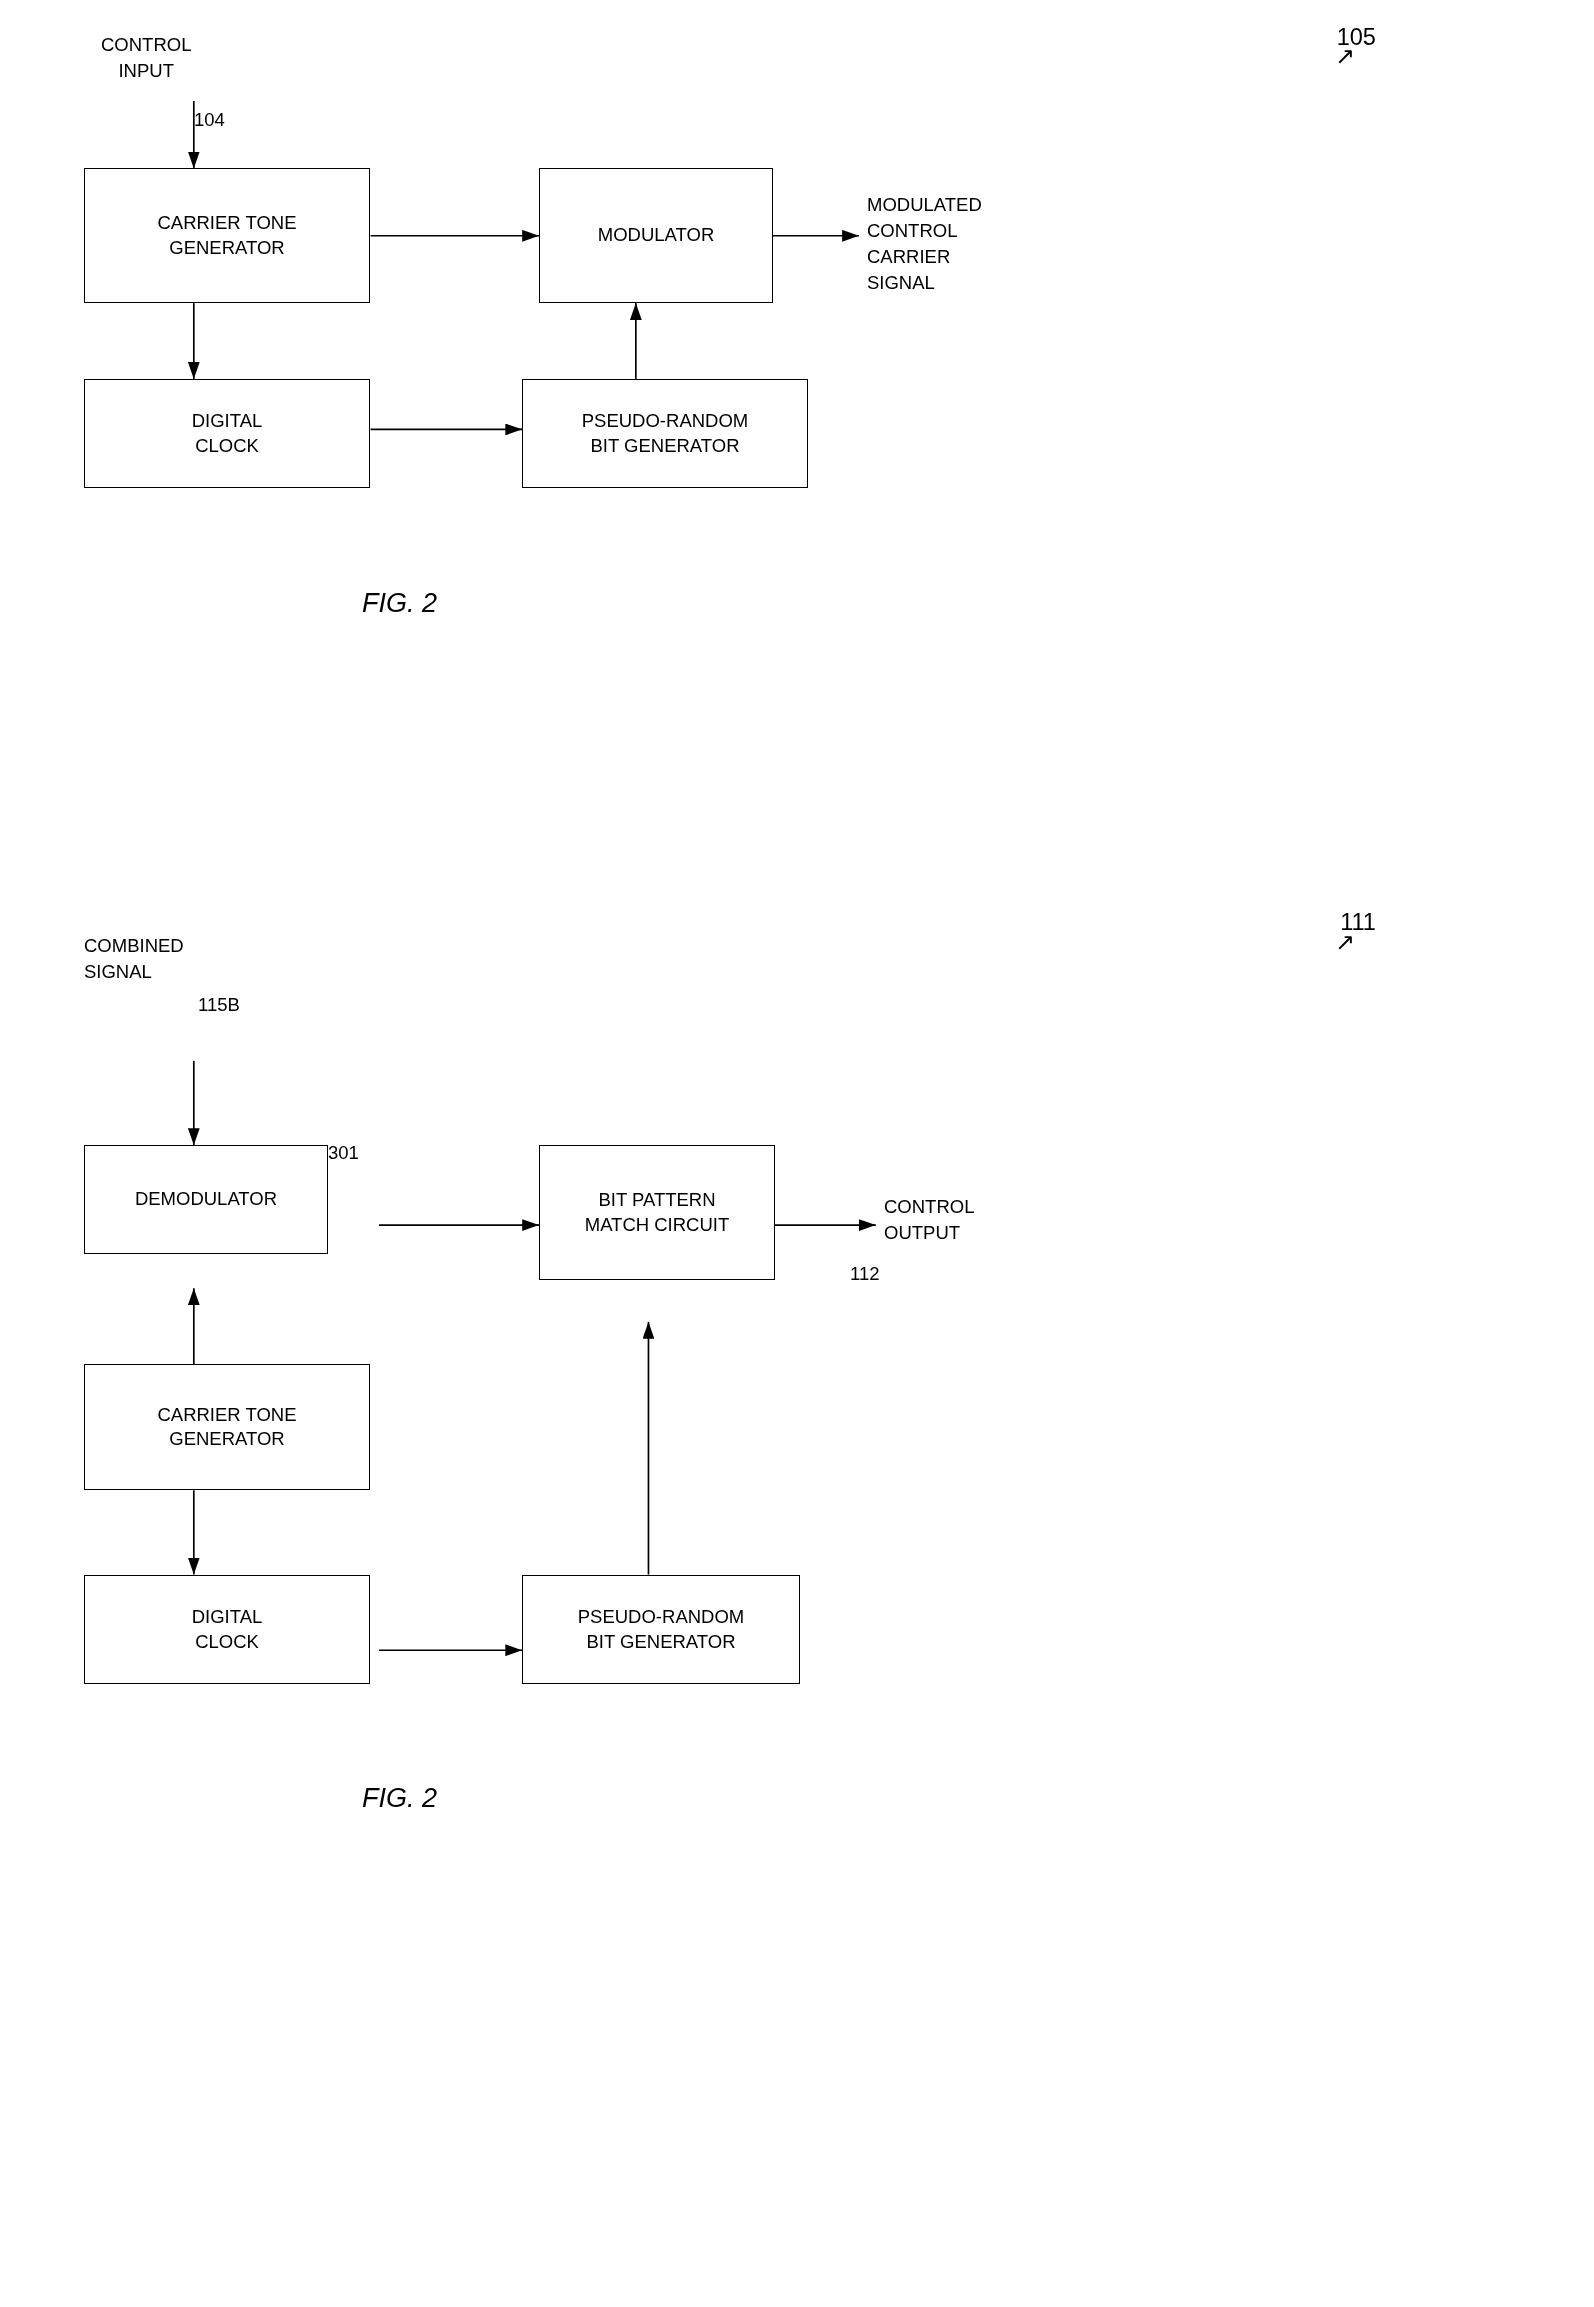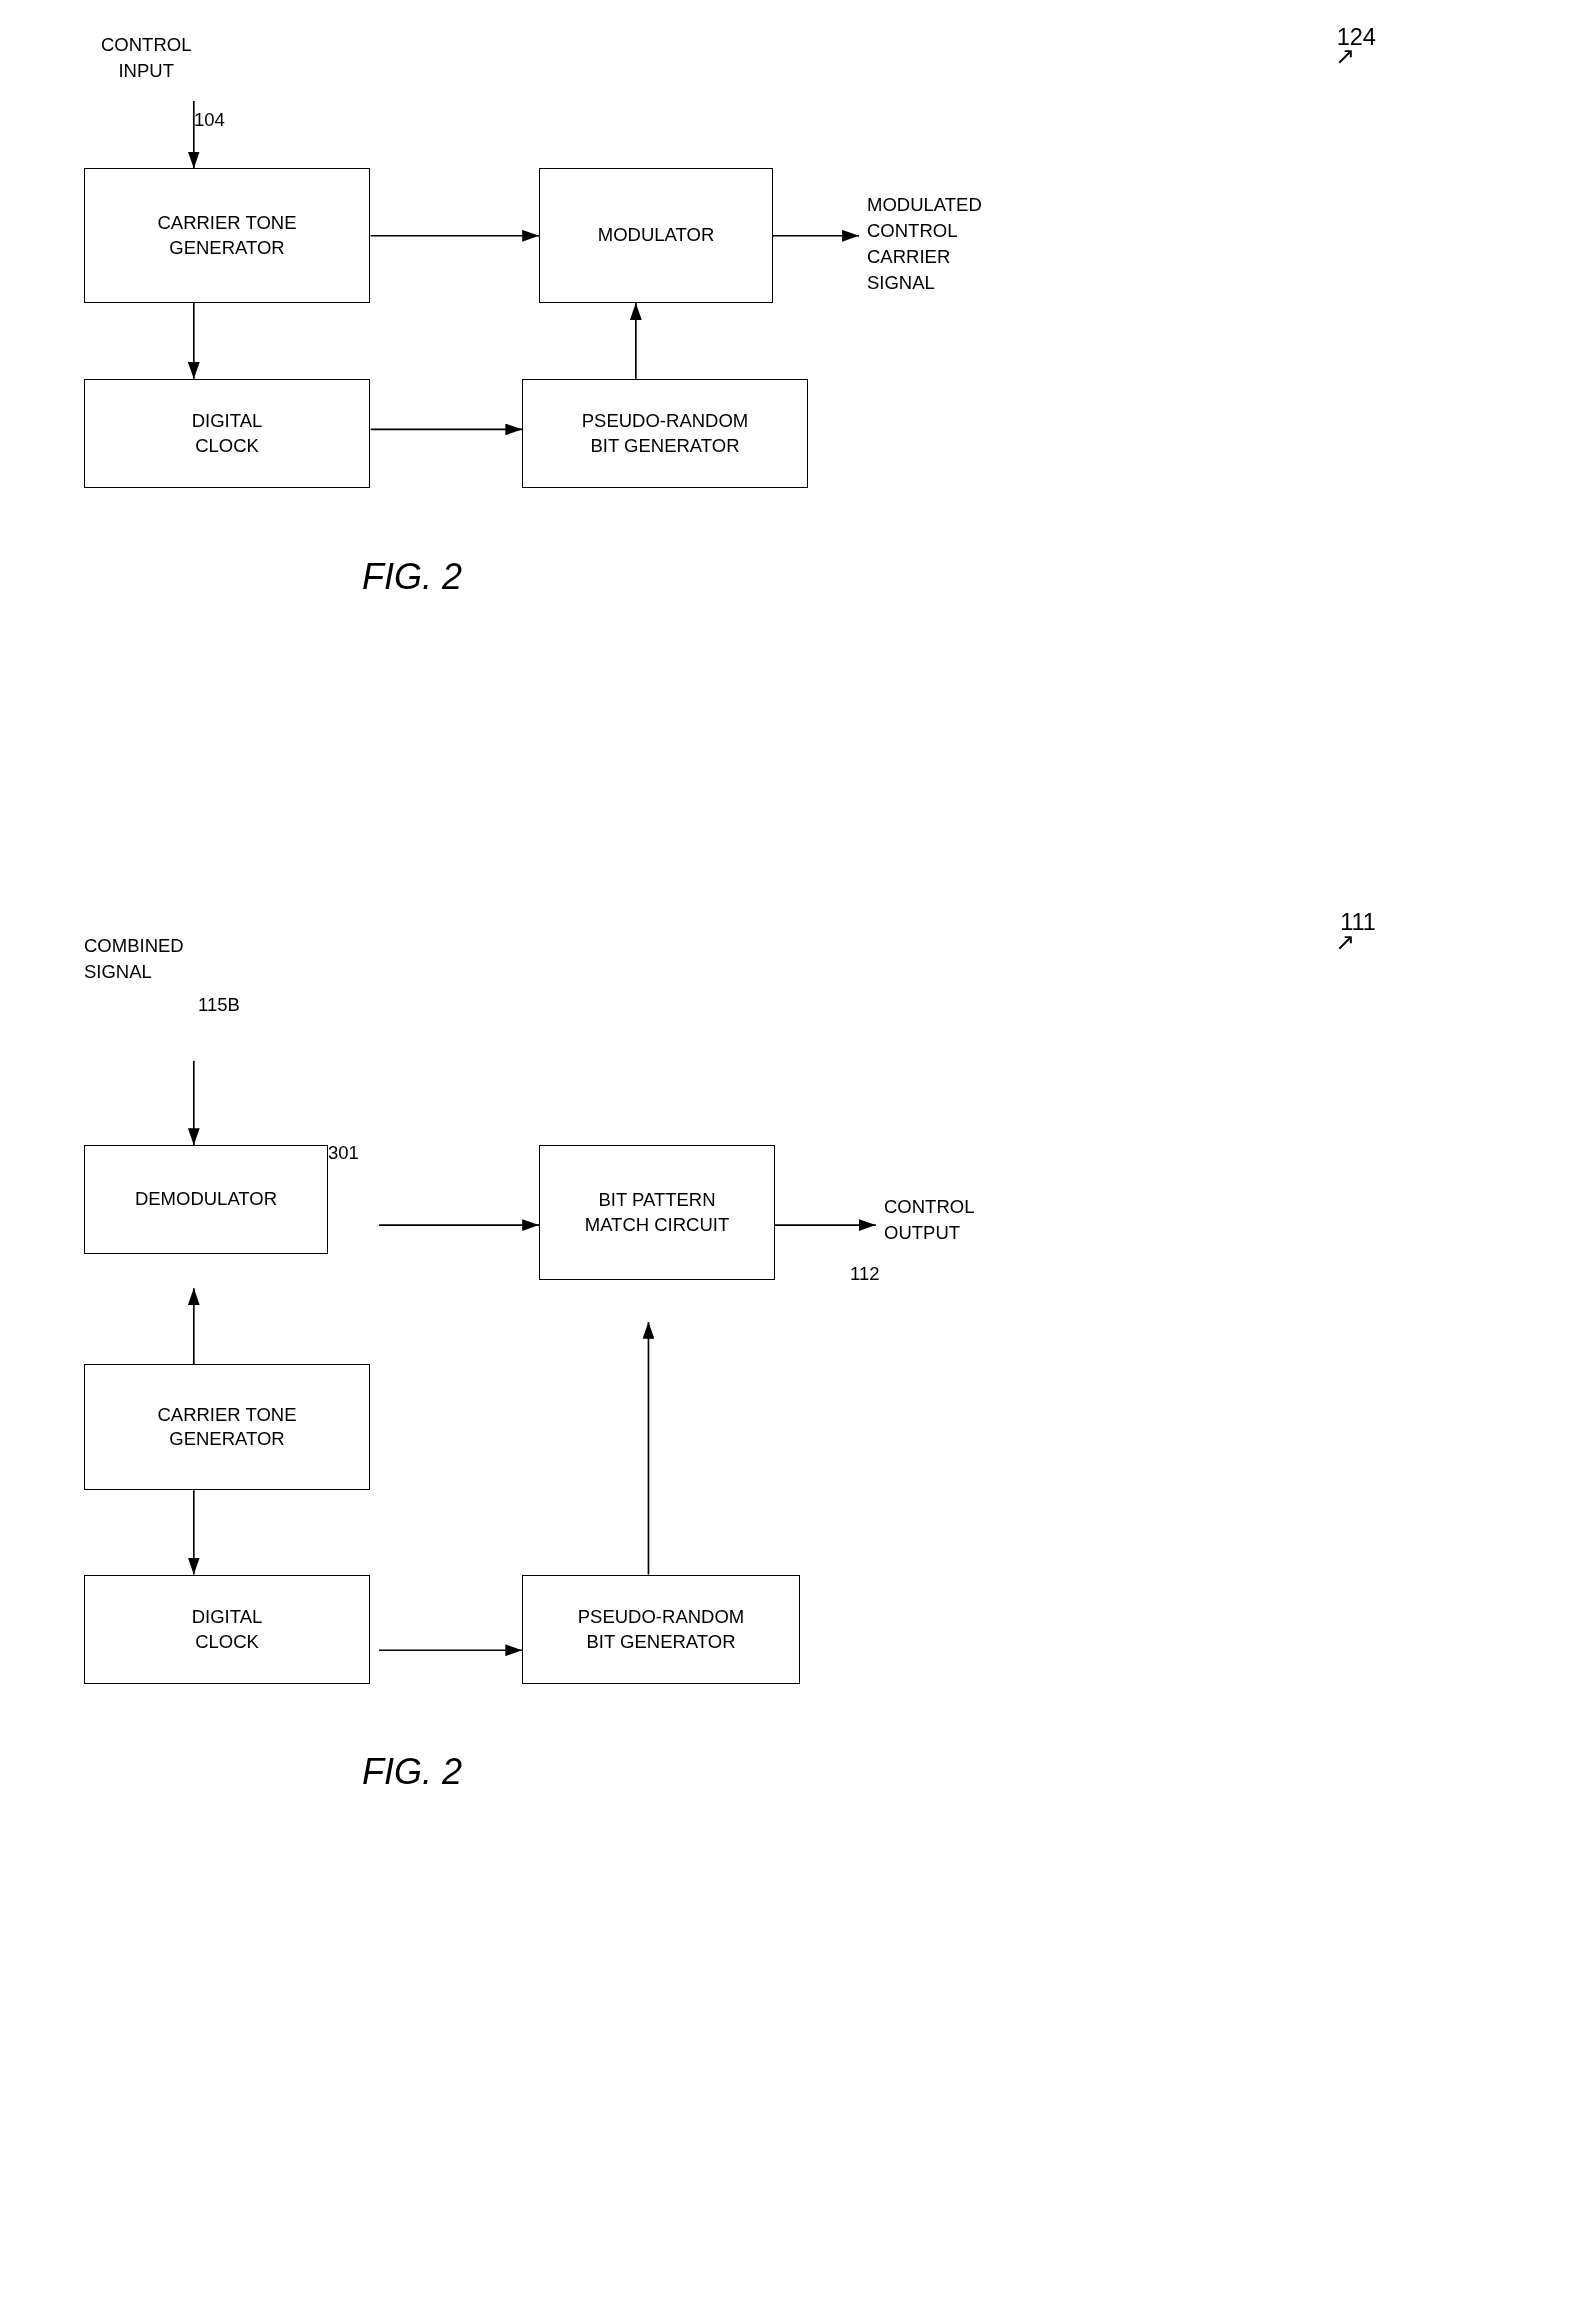--- a/index.html
+++ b/index.html
@@ -30,23 +30,24 @@
       line-height: 1.3;
     }
     .label {
       position: absolute;
       font-size: 18.5px;
       font-family: Arial, sans-serif;
       text-align: center;
     }
     .fig-label {
       position: absolute;
-      font-size: 36px;
+      font-size: 27px;
       font-style: italic;
       font-family: Arial, sans-serif;
+      margin-top: 32px;
     }
     svg.arrows {
       position: absolute;
       top: 0;
       left: 0;
       width: 1595px;
       height: 2307px;
       pointer-events: none;
     }
   </style>
@@ -85,21 +86,21 @@
 
     <line x1="230" y1="1620" x2="230" y2="1530" stroke="#000" stroke-width="2" marker-end="url(#arrowhead)"></line>
 
     <line x1="230" y1="1770" x2="230" y2="1870" stroke="#000" stroke-width="2" marker-end="url(#arrowhead)"></line>
 
     <line x1="450" y1="1960" x2="620" y2="1960" stroke="#000" stroke-width="2" marker-end="url(#arrowhead)"></line>
 
     <line x1="770" y1="1870" x2="770" y2="1570" stroke="#000" stroke-width="2" marker-end="url(#arrowhead)"></line>
   </svg>
 
-  <div class="label" style="top: 23.6px; right: 219px; font-size: 23.6px;">124</div>
+  <div class="label" style="top: 23.6px; right: 219px; font-size: 23.6px;">105</div>
 
   <div style="position:absolute; top:42px; right:240px; font-size:23.6px;">↗</div>
 
   <div class="label" style="top: 32px; left: 101px; font-size: 18.5px; text-align: center; line-height:1.4;">
     <span>CONTROL<br>INPUT</span>
   </div>
 
   <div class="label" style="top: 109px; left: 194px; font-size: 18.5px;">104</div>
 
   <div class="label" style="top: 165px; left: 320px; font-size: 18.5px;">201</div>

